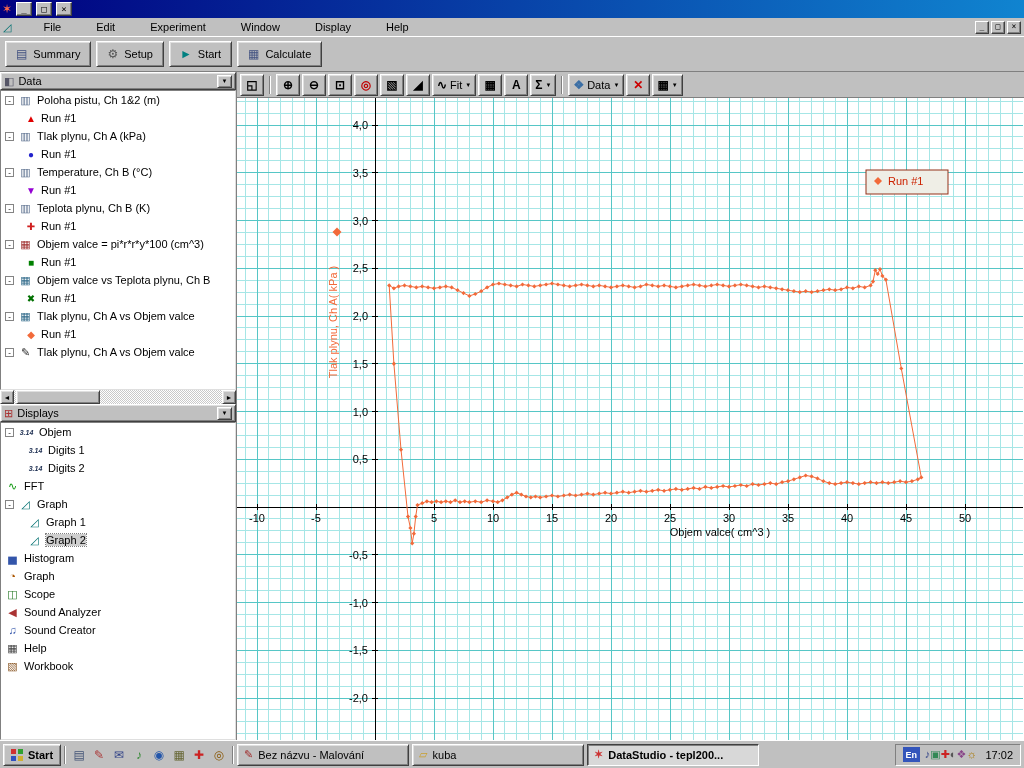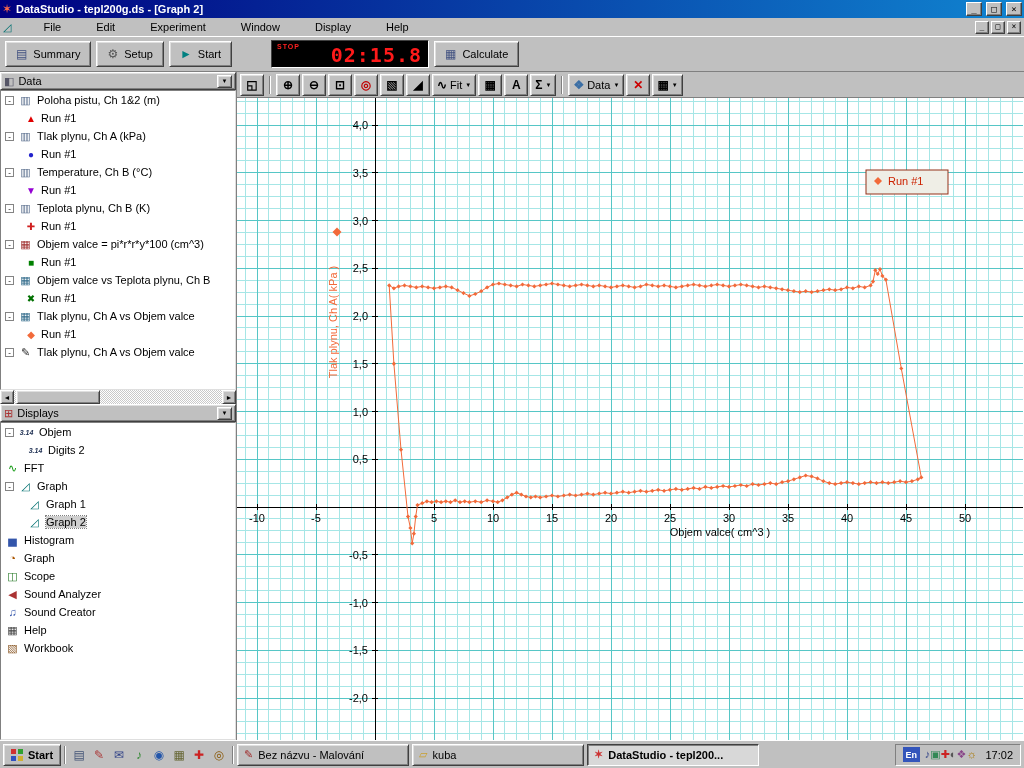--- a/index.html
+++ b/index.html
@@ -67,21 +67,20 @@
 .tricn{font-size:11px;}
 .clock{padding-left:4px;}
 </style>
 </head>
 <body>
 
 <div class="win">
 
   <div class="titlebar">
     <span class="app-ico">✶</span>
-    <span class="title-text">DataStudio - tepl200g.ds - [Graph 2]</span>
     <button class="wbtn">_</button>
     <button class="wbtn">□</button>
     <button class="wbtn">×</button>
   </div>
 
   <div class="menubar">
     <span class="doc-ico">◿</span>
     <span id="menu-items"><span class="menu-item">File</span><span class="menu-item">Edit</span><span class="menu-item">Experiment</span><span class="menu-item">Window</span><span class="menu-item">Display</span><span class="menu-item">Help</span></span>
     <span class="menusp"></span>
     <button class="wbtn sm">_</button>
@@ -95,24 +94,20 @@
       <span>Summary</span>
     </button>
     <button class="tbtn raised">
       <span class="ticn" style="color:#555">⚙</span>
       <span>Setup</span>
     </button>
     <button class="tbtn raised">
       <span class="ticn" style="color:#008080">►</span>
       <span>Start</span>
     </button>
-    <div class="lcd">
-      <span class="lcd-stop">STOP</span>
-      <span class="lcd-digits">02:15.8</span>
-    </div>
     <button class="tbtn raised">
       <span class="ticn" style="color:#405080">▦</span>
       <span>Calculate</span>
     </button>
   </div>
 
   <div class="content">
     <div class="sidebar">
       <div class="phead raised">
         <span class="phicon" style="color:#556">◧</span>
@@ -199,20 +194,24 @@
       <div class="phead raised">
         <span class="phicon" style="color:#a33">⊞</span>
         <span class="phtitle">Displays</span>
         <button class="phbtn raised">▼</button>
       </div>
       <div class="tree" id="displays-tree">
           <div class="trow">
             <span class="texp">-</span>
             <span class="mini-num">3.14</span>
             <span class="tlabel">Objem</span>
+          </div>
+          <div class="trow" style="padding-left: 26px;">
+            <span class="mini-num">3.14</span>
+            <span class="tlabel">Digits 1</span>
           </div>
           <div class="trow" style="padding-left: 26px;">
             <span class="mini-num">3.14</span>
             <span class="tlabel">Digits 2</span>
           </div>
           <div class="trow">
             <span class="ticon" style="color: rgb(17, 153, 17);">∿</span>
             <span class="tlabel">FFT</span>
           </div>
           <div class="trow">

